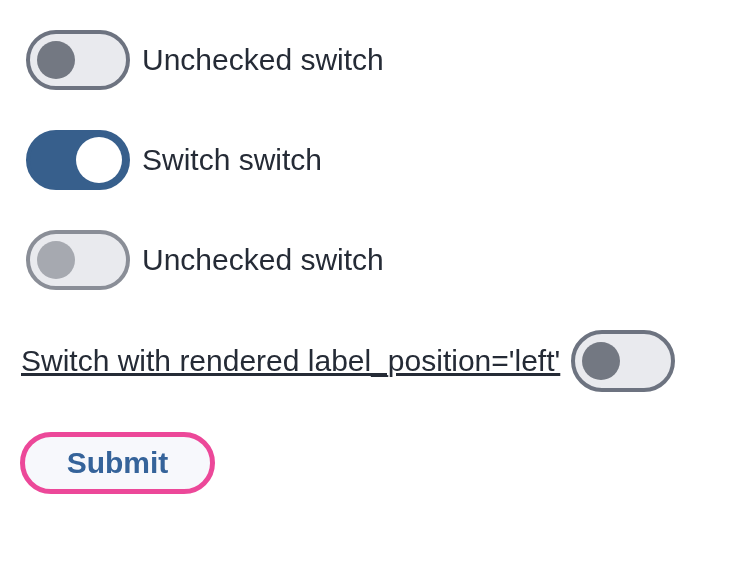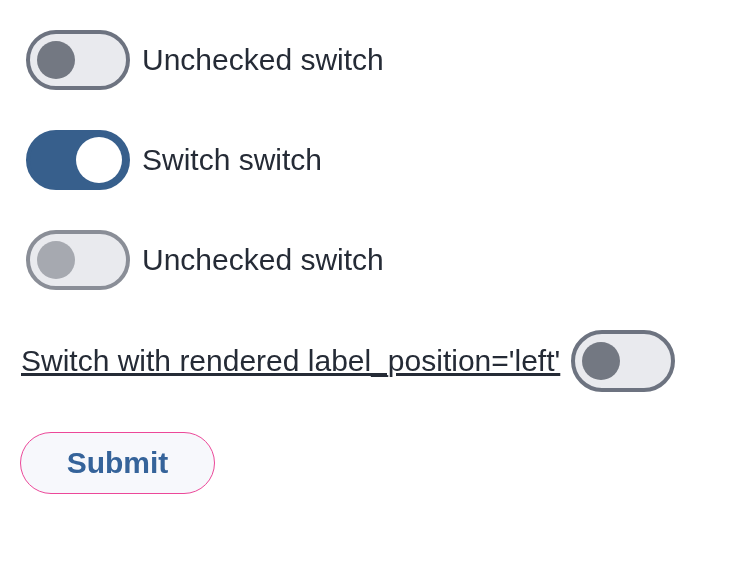--- a/index.html
+++ b/index.html
@@ -49,21 +49,21 @@
   .switch.disabled { background: #e9eaee; border: 4px solid #8a8e97; cursor: default; }
   .switch.disabled .knob { width: 38px; height: 38px; left: 7px; background: #a6a9b0; }
 
   .label-left .switch { height: 62px; border-radius: 31px; }
 
   .submit-btn {
     margin-top: 31px;
     margin-left: -6px;
     width: 195px; height: 62px;
     border-radius: 31px;
-    border: 1px solid #ec4899;
+    border: 5px solid #ec4899;
     background: #f7f8fc;
     color: #35639a;
     font-family: "Liberation Sans", sans-serif;
     font-size: 30px;
     font-weight: 600;
     display: flex; align-items: center; justify-content: center;
     cursor: pointer;
   }
 </style>
 </head>

